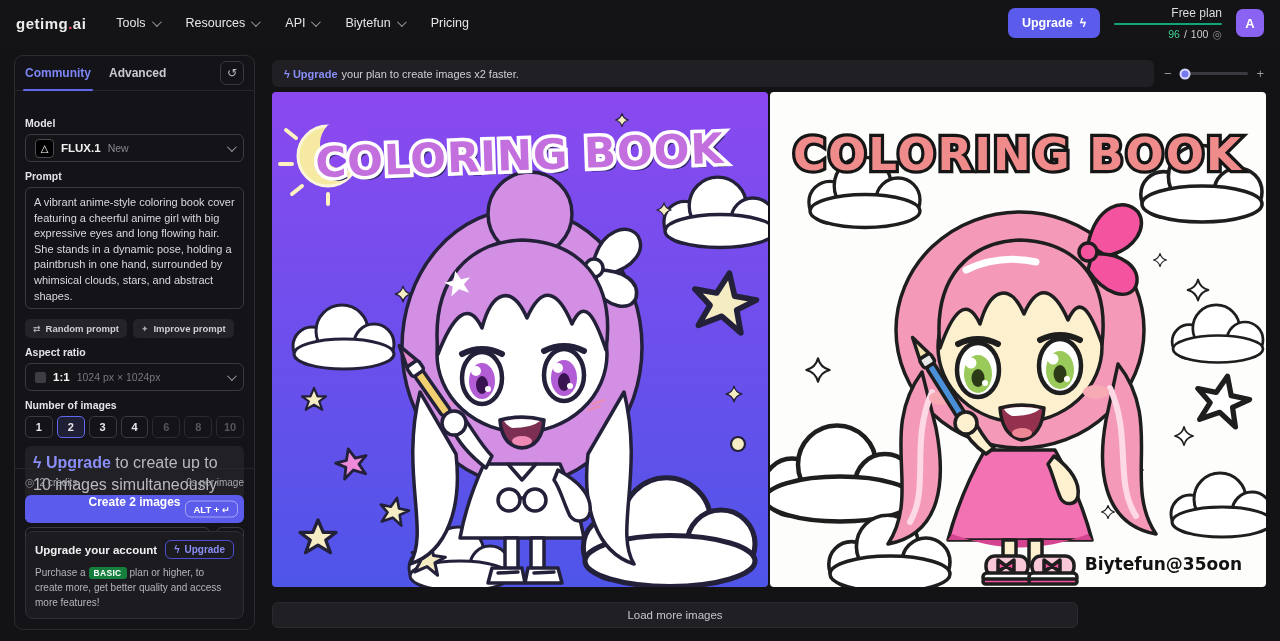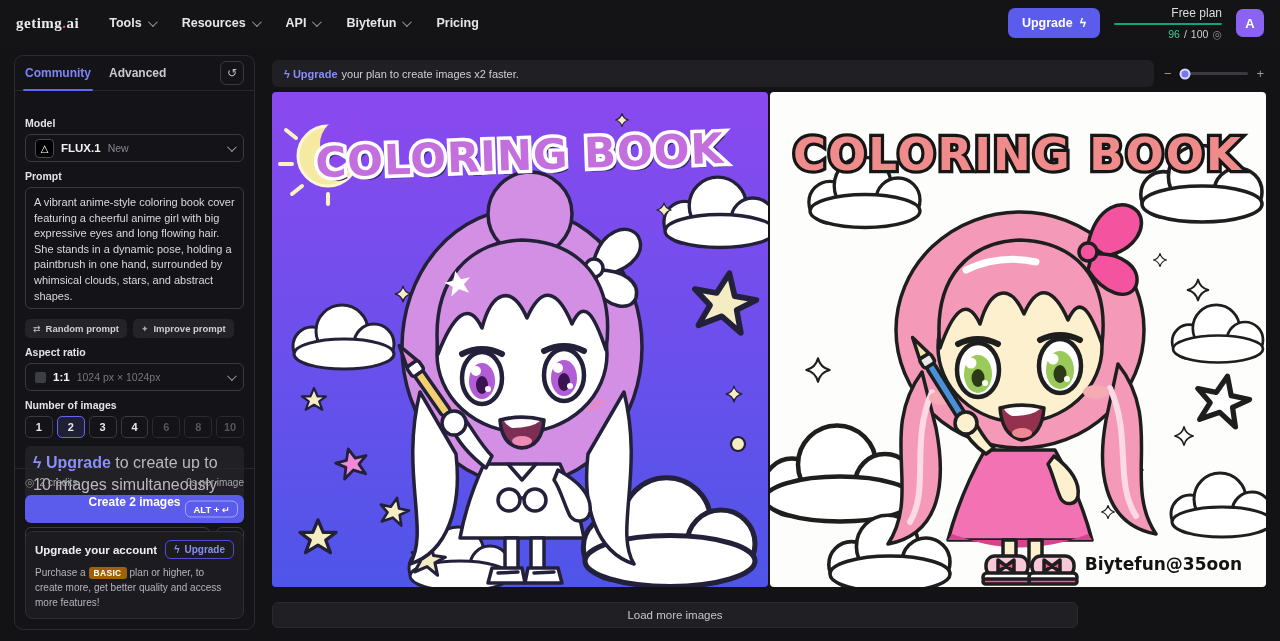--- a/index.html
+++ b/index.html
@@ -4,24 +4,24 @@
 <style>
   html,body{margin:0;padding:0;}
   body{
     width:1280px;height:641px;position:relative;overflow:hidden;
     background:#131316;color:#ececec;
     font-family:"Liberation Sans","DejaVu Sans",sans-serif;
     -webkit-font-smoothing:antialiased;
   }
   
   .nav{position:absolute;top:0;left:0;right:0;height:46px;display:flex;align-items:center;padding:0 16px;box-sizing:border-box;background:#141417;}
-  .logo{font-family:Liberation Serif, serif;font-size:15px;font-weight:bold;letter-spacing:.5px;display:flex;align-items:center;}
+  .logo{font-family:Liberation Sans, sans-serif;font-size:15px;font-weight:bold;letter-spacing:.5px;display:flex;align-items:center;}
   .logo .dot{color:#f43f5e;}
   .navmenu{display:flex;gap:27px;margin-left:30px;align-items:center;}
-  .navitem{display:flex;align-items:center;gap:6px;font-size:12.5px;font-weight:700;color:#e6e6e6;cursor:pointer;}
+  .navitem{display:flex;align-items:center;gap:6px;font-size:12.5px;font-weight:400;color:#e6e6e6;cursor:pointer;}
   .chev{width:6px;height:6px;border-right:1.5px solid #9a9aa2;border-bottom:1.5px solid #9a9aa2;transform:rotate(45deg) translateY(-2px);display:inline-block;}
   .nav-right{margin-left:auto;display:flex;align-items:center;gap:14px;}
   .btn-upgrade{background:#5b5ceb;border-radius:7px;padding:8px 14px;font-size:12.5px;font-weight:bold;color:#fff;display:flex;align-items:center;gap:7px;cursor:pointer;}
   .bolt{font-size:12px;line-height:1;}
   .planbox{display:flex;flex-direction:column;align-items:flex-end;gap:3px;width:108px;}
   .planname{font-size:12px;color:#dcdcdc;}
   .planbar{width:100%;height:2px;background:#0fa47a;border-radius:2px;}
   .plannums{font-size:10.5px;color:#cfcfcf;display:flex;align-items:center;gap:4px;}
   .plannums .used{color:#3ecf8e;}
   .coin{color:#8f8f97;font-size:11px;}
@@ -62,21 +62,21 @@
   .costrow{display:flex;justify-content:space-between;font-size:10px;color:#a6a6ae;margin-bottom:6px;align-items:center;}
   .costrow .l{display:flex;align-items:center;gap:5px;}
   .create{height:28px;background:#5b5ceb;border-radius:6px;display:flex;align-items:flex-start;justify-content:center;position:relative;cursor:pointer;}
   .create .clabel{font-size:12px;font-weight:bold;color:#fff;}
   .shortcut{position:absolute;right:6px;top:50%;transform:translateY(-50%);border:1px solid rgba(255,255,255,.45);border-radius:6px;padding:2px 7px;font-size:9.5px;font-weight:bold;color:#fff;}
   .upbox{margin-top:8px;border:1px solid #2e2e34;background:#1b1b20;border-radius:8px;padding:8px 9px;}
   .upboxrow{display:flex;align-items:center;justify-content:space-between;}
   .upboxtitle{font-size:11.5px;font-weight:bold;color:#f0f0f3;}
   .upboxbtn{border:1px solid #4c4fd6;border-radius:6px;padding:3px 8px;font-size:10px;font-weight:bold;color:#8a8ef7;display:flex;gap:5px;align-items:center;cursor:pointer;}
   .upboxtext{margin-top:6px;font-size:10px;color:#b4b4bc;line-height:1.5;}
-  .basic{background:#a16207;color:#fff;font-size:8.5px;font-weight:bold;border-radius:3px;padding:1px 5px;margin:0 3px;letter-spacing:.3px;}
+  .basic{background:#15803d;color:#fff;font-size:8.5px;font-weight:bold;border-radius:3px;padding:1px 5px;margin:0 3px;letter-spacing:.3px;}
   
   .banner{position:absolute;left:272px;top:60px;width:882px;height:27px;background:#1f1f24;border-radius:6px;display:flex;align-items:center;padding:0 12px;box-sizing:border-box;font-size:11px;color:#cfcfd4;gap:4px;}
   .banner .a{color:#8a8ef7;font-weight:bold;}
   .zoomctl{position:absolute;left:1164px;top:60px;width:100px;height:27px;display:flex;align-items:center;gap:8px;}
   .zbtn{color:#9a9aa2;font-size:13px;cursor:pointer;line-height:1;}
   .ztrack{flex:1;height:3px;background:#3a3a40;border-radius:3px;position:relative;cursor:pointer;}
   .zthumb{position:absolute;left:8%;top:50%;width:11px;height:11px;border-radius:50%;background:#7678ee;border:2px solid #d8d9ff;transform:translate(-50%,-50%);box-sizing:border-box;cursor:pointer;}
   .imgwrap{position:absolute;top:92px;width:496px;height:495px;border-radius:4px;overflow:hidden;cursor:pointer;}
   .img1{left:272px;}
   .img2{left:770px;}

